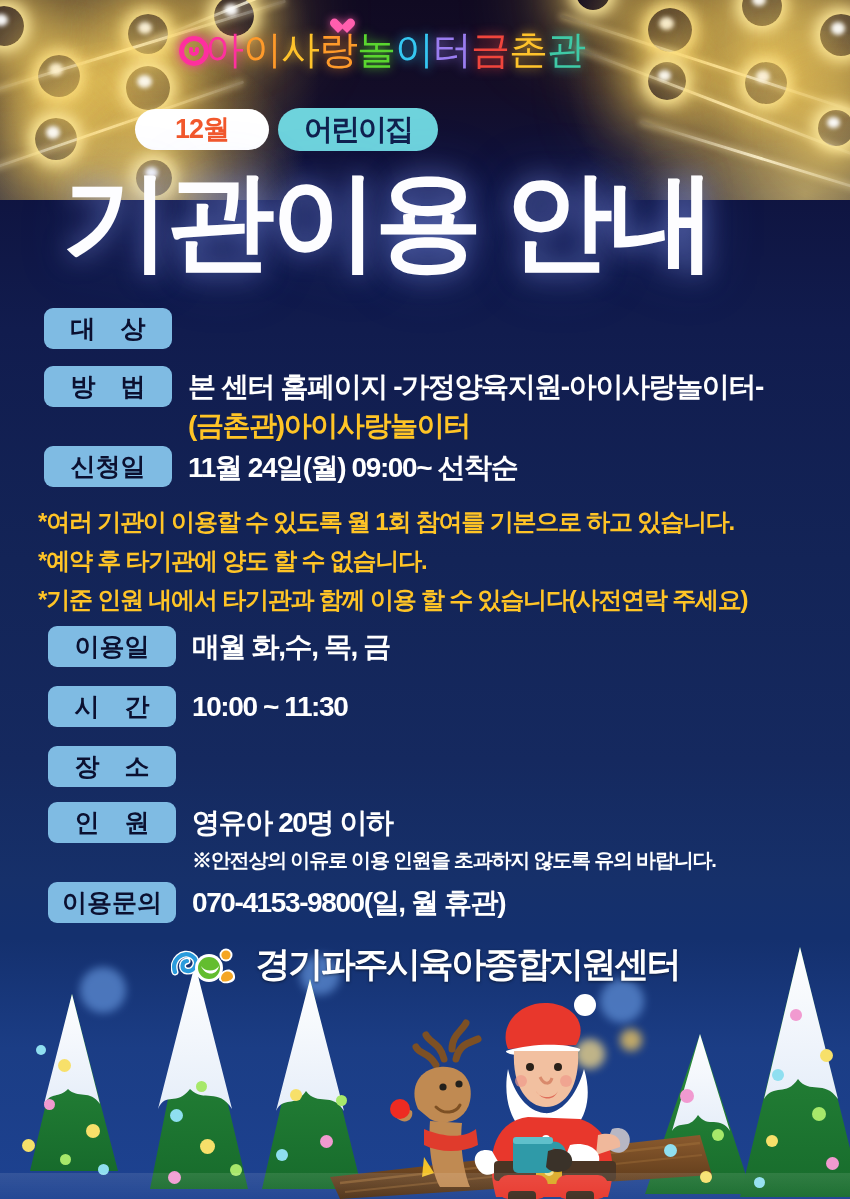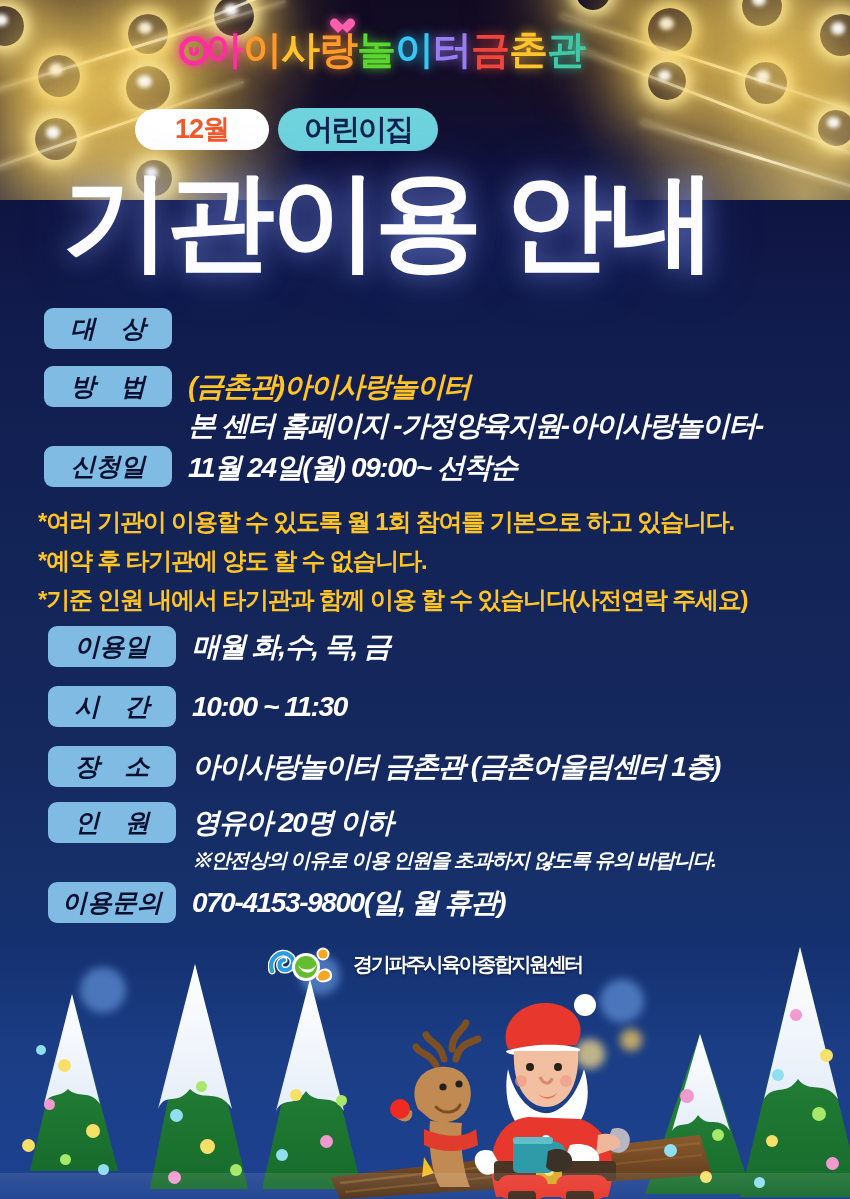--- a/index.html
+++ b/index.html
@@ -49,21 +49,21 @@
   .bulb::after{
     content:""; position:absolute; left:26%; top:20%;
     width:34%; height:30%; border-radius:50%;
     background:rgba(255,255,255,.95); filter:blur(2px);
   }
 
   
   .brand-logo{
     position:absolute; top:30px; left:0; width:764px;
     text-align:center; z-index:6;
-    font-size:39px; font-weight:bold; letter-spacing:-1px;
+    font-size:39px; font-weight:normal; letter-spacing:-1px;
     white-space:nowrap; line-height:1;
   }
   .brand-logo span{ display:inline-block; }
   .lg-smile{
     display:inline-block; width:30px; height:30px; border-radius:50%;
     border:5px solid #ff2f9e; position:relative; vertical-align:-3px;
     margin-right:-4px;
     box-shadow:0 0 10px rgba(255,47,158,.85);
   }
   .lg-smile i{ position:absolute; width:4px;height:6px;background:#ff2f9e;border-radius:2px;top:6px; }
@@ -114,21 +114,21 @@
   .main-title{
     position:absolute; top:163px; left:0; width:775px;
     text-align:center; z-index:6;
     color:#fdfdff; font-size:108px; font-weight:bold;
     letter-spacing:-4px; line-height:1.08;
     text-shadow:0 0 26px rgba(150,170,255,.55), 0 0 56px rgba(90,120,255,.35);
   }
 
   
   .info{ position:absolute; left:0; top:0; width:850px; z-index:6; }
-  .row{ position:absolute; display:flex; align-items:flex-start;font-style:italic; }
+  .row{ position:absolute; display:flex; align-items:flex-start; }
   .pill{
     background:#7fbbe3; color:#0b1030;
     font-size:25px; font-weight:bold;
     border-radius:9px; text-align:center;
     padding:5px 0; width:128px; line-height:1.25;
     flex:none;
   }
   .pill.sp{ letter-spacing:9px; text-indent:9px; }
   .val{
     color:#ffffff; font-size:28px; font-weight:bold;
@@ -146,21 +146,21 @@
     letter-spacing:-1.2px; line-height:1.62; white-space:nowrap;
   }
 
   
   .footer-logo{
     position:absolute; top:941px; left:0; width:850px;
     z-index:8; display:flex; align-items:center; justify-content:center; gap:7px;
   }
   .fl-mark{ position:relative; width:78px; height:46px; flex:none; }
   .fl-text{
-    color:#ffffff; font-size:20px; font-weight:bold; letter-spacing:-2.4px;
+    color:#ffffff; font-size:35px; font-weight:bold; letter-spacing:-2.4px;
     text-shadow:0 1px 3px rgba(0,0,0,.5);
   }
 
   
   .scene{
     position:absolute; left:0; bottom:0; width:850px; height:260px;
     z-index:4; overflow:hidden;
   }
   .scene-bg{
     position:absolute; inset:0;
@@ -226,22 +226,22 @@
 
   <div class="info">
 
     <div class="row" style="left:44px;top:308px;">
       <div class="pill sp">대 상</div>
     </div>
 
     <div class="row" style="left:44px;top:366px;">
       <div class="pill sp">방 법</div>
       <div style="margin-left:16px;">
+        <div class="val">본 센터 홈페이지 -가정양육지원-아이사랑놀이터-</div>
         <div class="val hl" style="color:#ffc426;">(금촌관)아이사랑놀이터</div>
-        <div class="val">본 센터 홈페이지 -가정양육지원-아이사랑놀이터-</div>
       </div>
     </div>
 
     <div class="row" style="left:44px;top:446px;align-items:center;">
       <div class="pill">신청일</div>
       <div class="val" style="margin-left:16px;">11월  24일(월) 09:00~ 선착순</div>
     </div>
   </div>
 
   <div class="notices">
@@ -257,21 +257,20 @@
       <div class="val" style="margin-left:16px;">매월 화,수, 목, 금</div>
     </div>
 
     <div class="row" style="left:48px;top:686px;">
       <div class="pill sp">시 간</div>
       <div class="val" style="margin-left:16px;">10:00 ~ 11:30</div>
     </div>
 
     <div class="row" style="left:48px;top:746px;">
       <div class="pill sp">장 소</div>
-      <div class="val" style="margin-left:16px;">아이사랑놀이터 금촌관 (금촌어울림센터 1층)</div>
     </div>
 
     <div class="row" style="left:48px;top:802px;">
       <div class="pill sp">인 원</div>
       <div style="margin-left:16px;">
         <div class="val">영유아 20명 이하</div>
         <div class="sub-note" style="margin-top:6px;">※안전상의 이유로 이용 인원을 초과하지 않도록 유의 바랍니다.</div>
       </div>
     </div>
 

